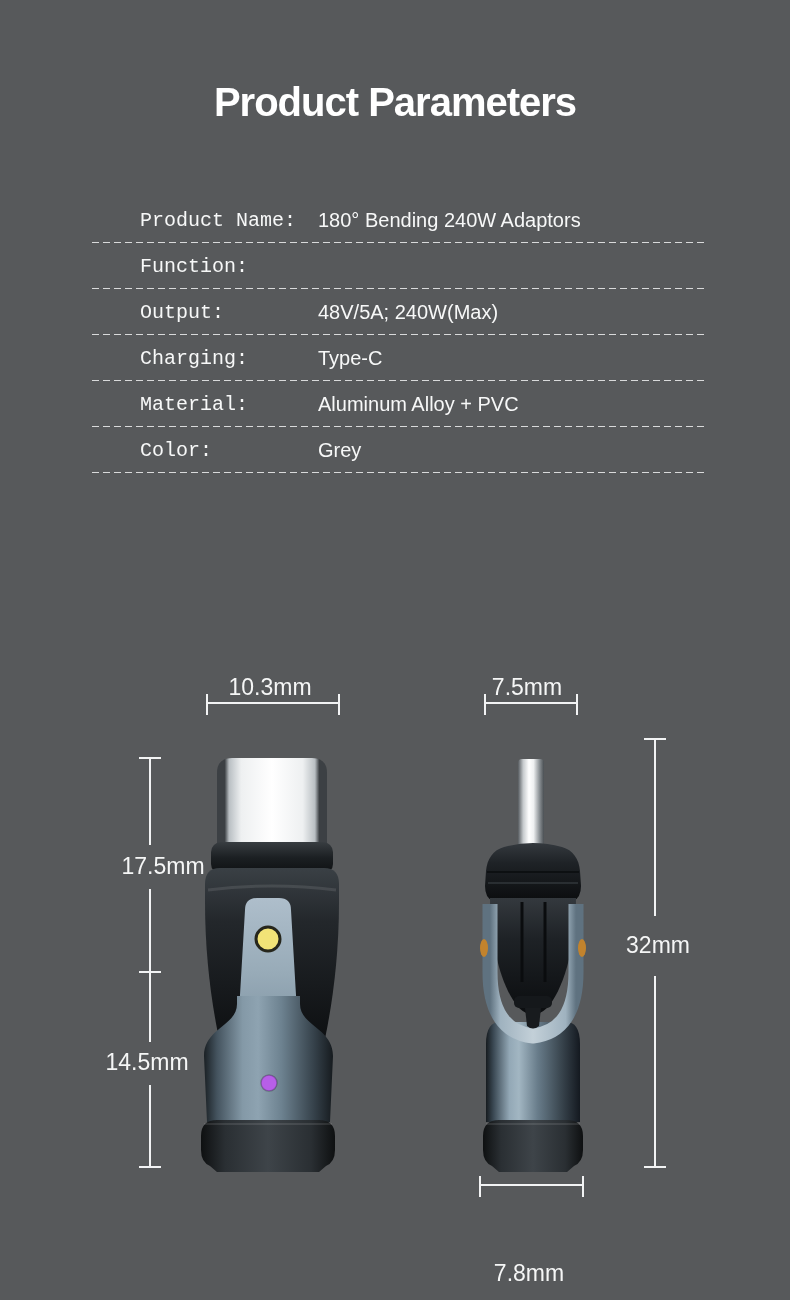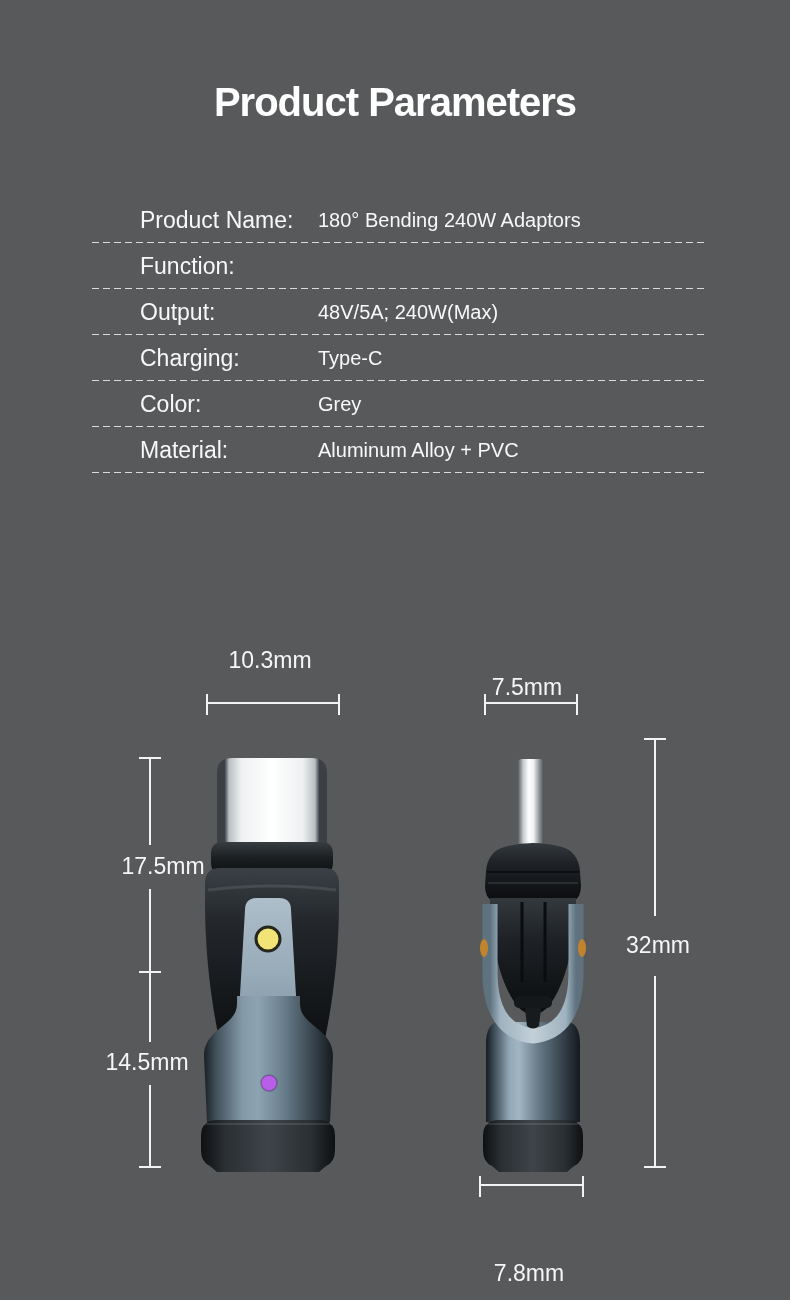--- a/index.html
+++ b/index.html
@@ -14,28 +14,28 @@
     color:#ffffff;
   }
   .spec-table { position:absolute; top:197px; left:92px; width:612px; }
   .spec-row {
     position:relative; display:flex; align-items:center; height:46px;
   }
   .spec-row::after {
     content:""; position:absolute; left:0; right:0; bottom:0; height:1px;
     background-image:repeating-linear-gradient(90deg,#d9dadb 0 7px,transparent 7px 11px);
   }
-  .spec-label { width:226px; padding-left:48px; box-sizing:border-box; font-size:23px; }
+  .spec-label { width:226px; padding-left:48px; box-sizing:border-box; font-size:20px;font-family:Liberation Mono, monospace; }
   .spec-value { flex:1; font-size:20px; }
   .diagram-svg { position:absolute; left:0; top:650px; width:790px; height:580px; }
   .dim-label {
     position:absolute; font-size:23px; font-weight:500; color:#f5f6f6;
     text-align:center; width:160px; line-height:26px;
   }
-  .dl-front-top  { left:190px; top:647px; }
+  .dl-front-top  { left:190px; top:674px; }
   .dl-side-top   { left:447px; top:674px; }
   .dl-upper-h    { left:83px;  top:853px; width:160px; }
   .dl-lower-h    { left:67px;  top:1049px; width:160px; }
   .dl-total-h    { left:578px; top:932px; }
   .dl-bottom-w   { left:449px; top:1260px; }
 </style>
 </head>
 <body>
 
 <div class="page">
@@ -52,26 +52,26 @@
     </div>
     <div class="spec-row">
       <span class="spec-label">Output:</span>
       <span class="spec-value">48V/5A; 240W(Max)</span>
     </div>
     <div class="spec-row">
       <span class="spec-label">Charging:</span>
       <span class="spec-value">Type-C</span>
     </div>
     <div class="spec-row">
+      <span class="spec-label">Material:</span>
+      <span class="spec-value">Aluminum Alloy + PVC</span>
+    </div>
+    <div class="spec-row">
       <span class="spec-label">Color:</span>
       <span class="spec-value">Grey</span>
-    </div>
-    <div class="spec-row">
-      <span class="spec-label">Material:</span>
-      <span class="spec-value">Aluminum Alloy + PVC</span>
     </div>
   </div>
 
   <svg class="diagram-svg" viewBox="0 650 790 580" xmlns="http://www.w3.org/2000/svg">
     <defs>
       <linearGradient id="gPlug" x1="0" y1="0" x2="1" y2="0">
         <stop offset="0" stop-color="#3c4044"></stop>
           <stop offset="0.07" stop-color="#3c4044"></stop>
         <stop offset="0.11" stop-color="#b9bfc3"></stop>
           <stop offset="0.22" stop-color="#eef0f1"></stop>

